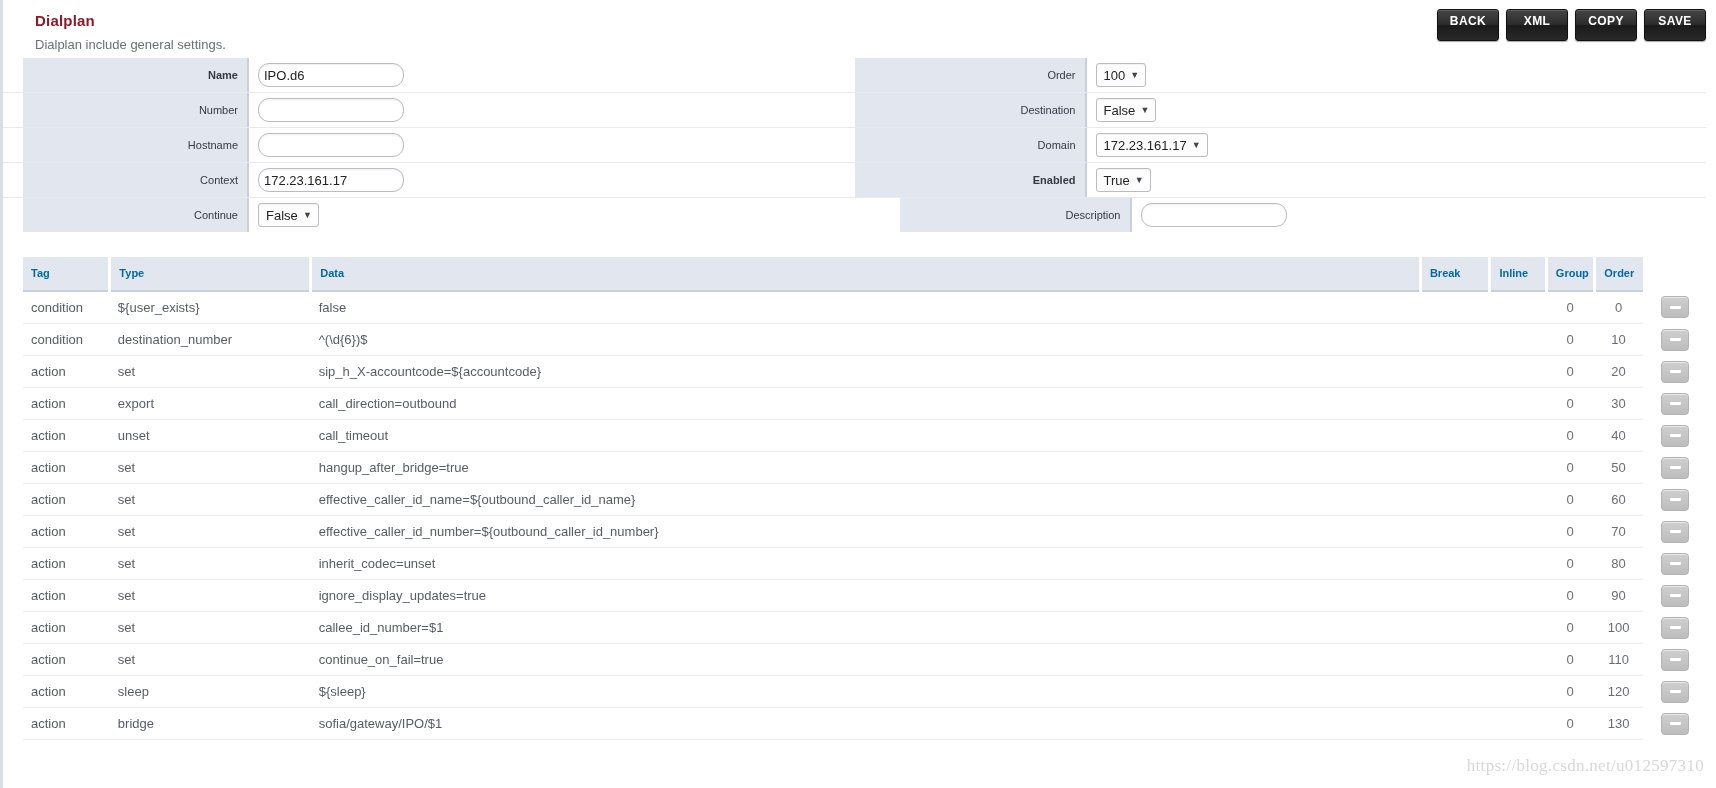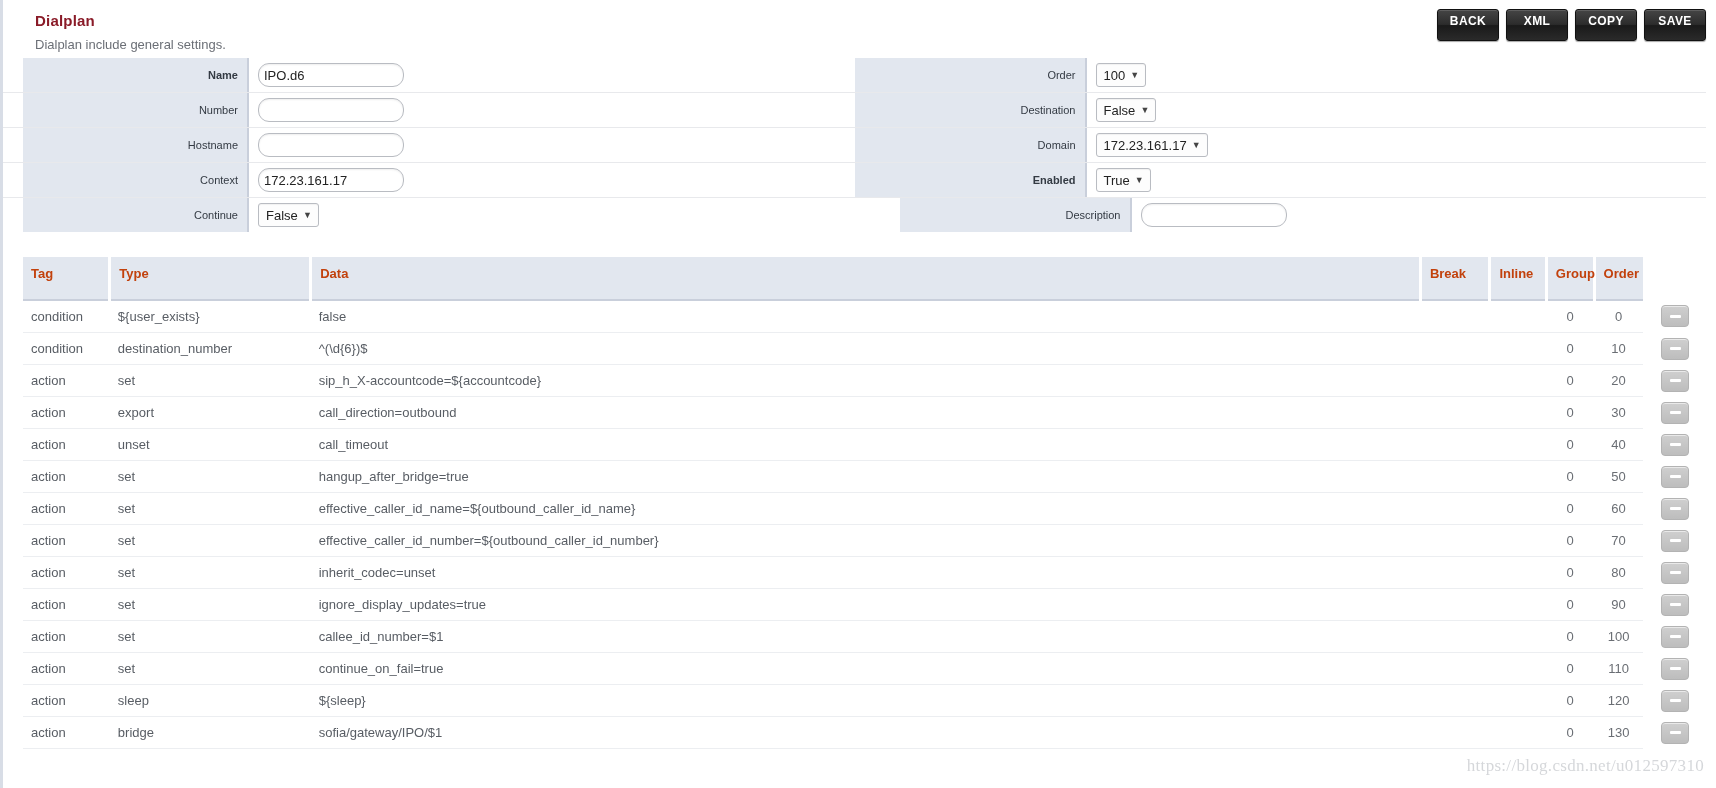--- a/index.html
+++ b/index.html
@@ -174,25 +174,25 @@
     margin-top: 24px;
     padding: 0 10px 0 20px;
   }
   table.dp {
     border-collapse: collapse;
     width: 100%;
     table-layout: fixed;
   }
   table.dp th {
     background: #e2e7ef;
-    font-size: 13px;
+    font-size: 11px;
     font-weight: bold;
-    color: #c2410c;
+    color: #0369a1;
     text-align: left;
-    padding: 7px 8px 17px;
+    padding: 7px 8px 8px;
     height: 18px;
     border-bottom: 2px solid #c9cfdb;
     white-space: nowrap;
   }
   table.dp th.sep { border-right: 3px solid #ffffff; }
   table.dp th.num { text-align: center; }
   table.dp th.blank {
     background: transparent;
     border-bottom: none;
   }

